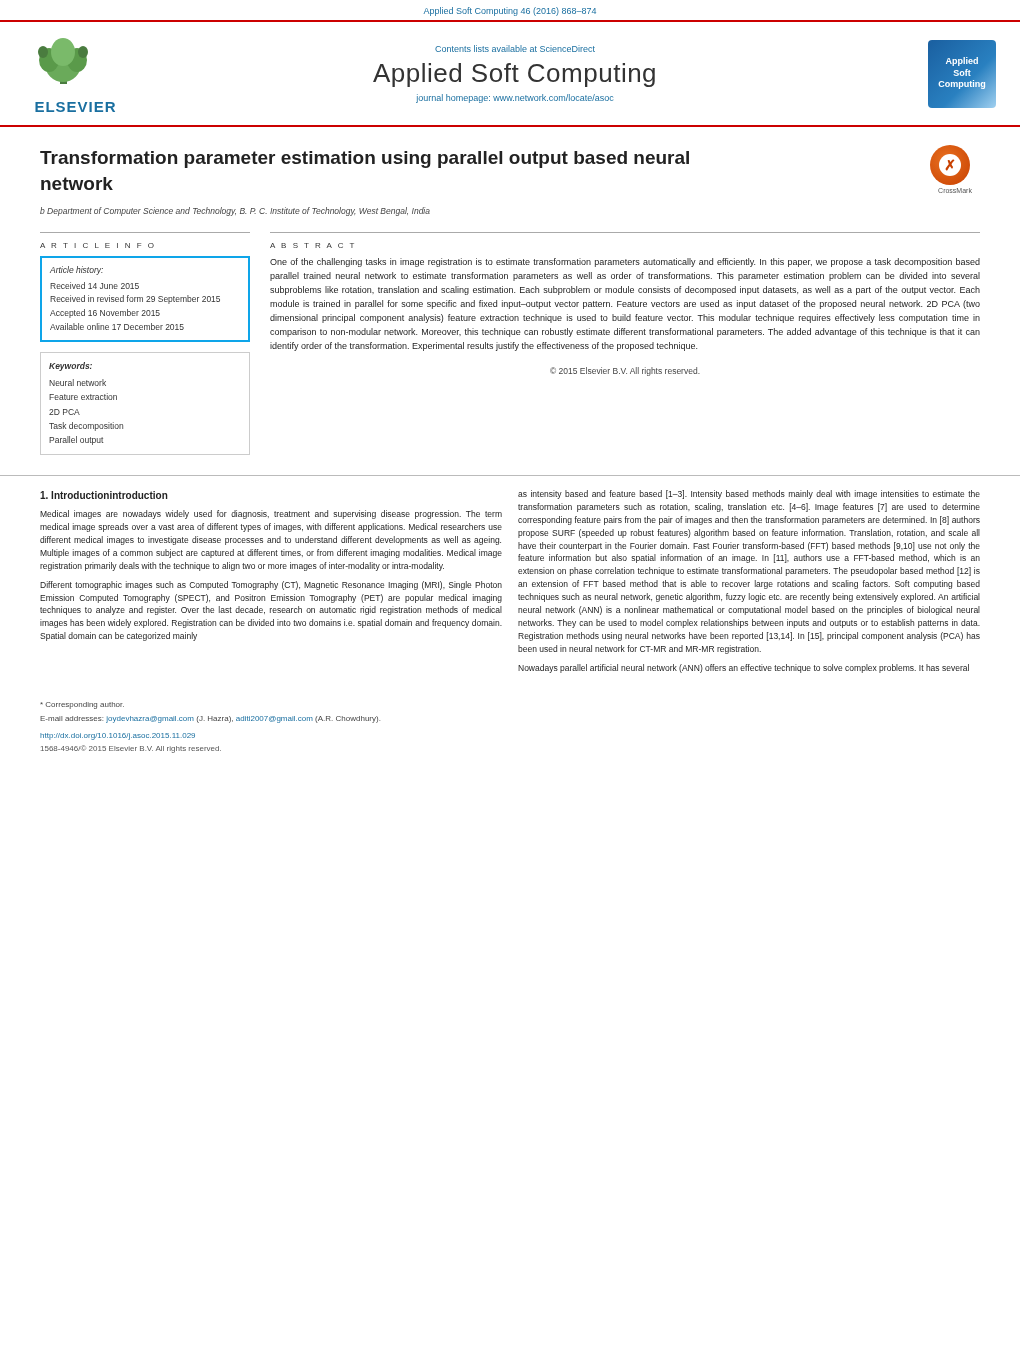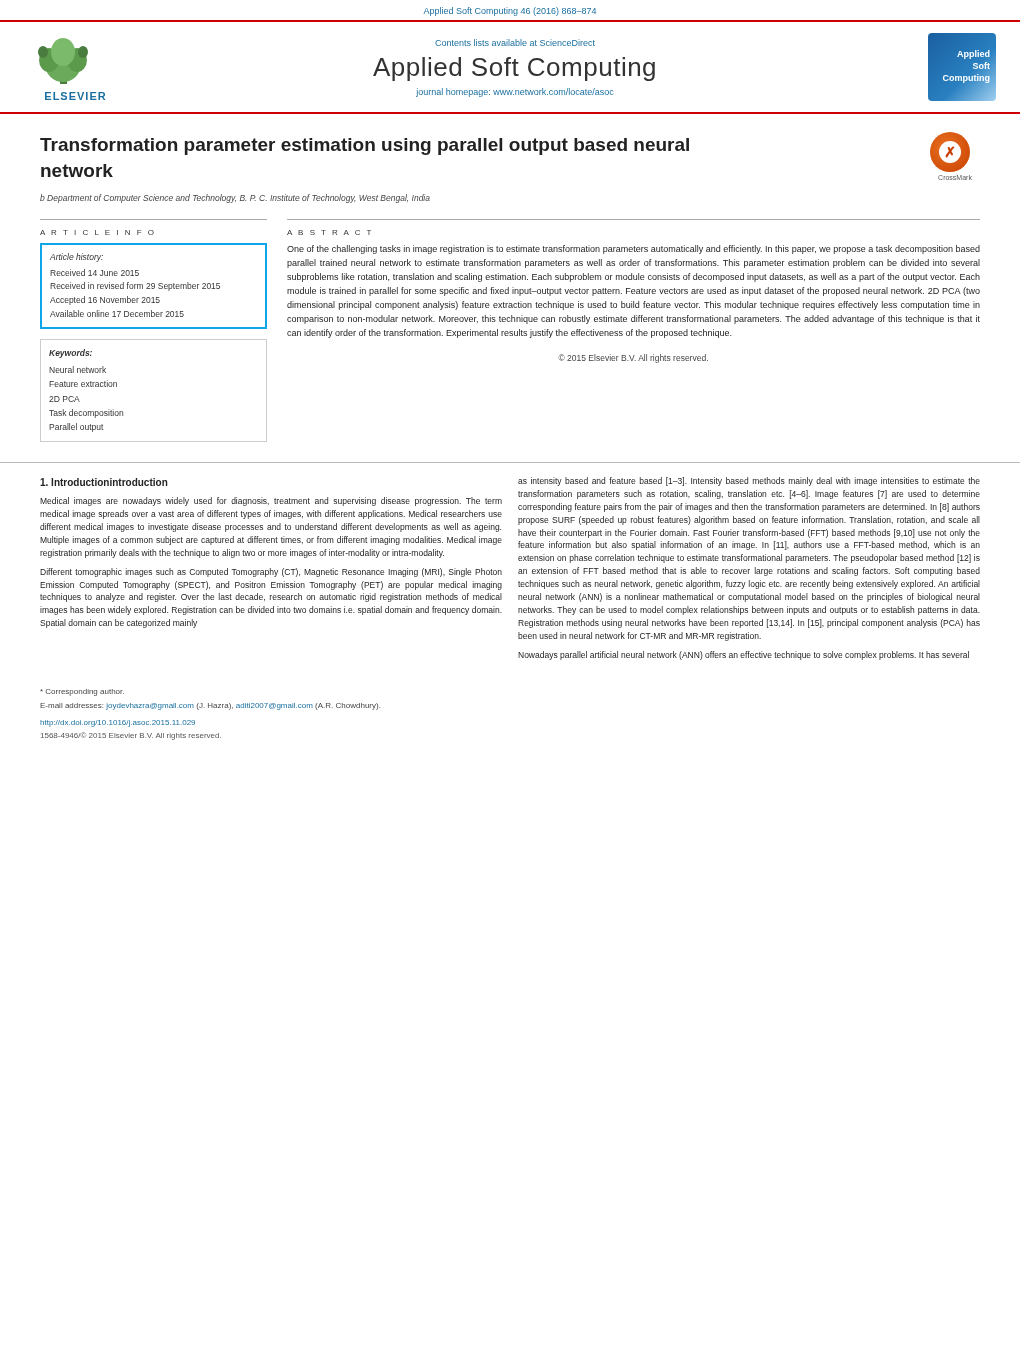--- a/index.html
+++ b/index.html
@@ -43,25 +43,25 @@
       display: flex;
       flex-direction: column;
       align-items: center;
     }
     .elsevier-tree {
       width: 65px;
       height: 55px;
     }
     .elsevier-text {
       font-family: Arial, sans-serif;
-      font-size: 11px;
+      font-size: 15px;
       font-weight: bold;
       color: #1a6fa0;
       letter-spacing: 1px;
-      margin-top: 3px;
+      margin-top: 11px;
       padding-left: 25px;
     }
 
     .journal-center {
       flex: 1;
       text-align: center;
     }
     .contents-line {
       font-size: 9px;
       font-family: Arial, sans-serif;
@@ -95,21 +95,21 @@
       align-items: center;
       justify-content: center;
     }
     .logo-badge {
       width: 68px;
       height: 68px;
       background: linear-gradient(135deg, #1a5fa0 0%, #2980c0 60%, #a0d0f0 100%);
       border-radius: 4px;
       display: flex;
       flex-direction: column;
-      align-items: flex-end;
+      align-items: center;
       justify-content: center;
       color: #fff;
       font-family: Arial, sans-serif;
       font-size: 9px;
       font-weight: bold;
       text-align: center;
       line-height: 1.3;
       padding: 6px;
     }
 
@@ -163,21 +163,21 @@
       margin-bottom: 2px;
     }
 
     
     .two-col {
       display: flex;
       margin-top: 14px;
       gap: 20px;
     }
     .col-left {
-      width: 227px;
+      width: 210px;
       flex-shrink: 0;
       border-top: 1px solid #aaa;
       padding-top: 8px;
     }
     .col-right {
       flex: 1;
       border-top: 1px solid #aaa;
       padding-top: 8px;
     }
 

